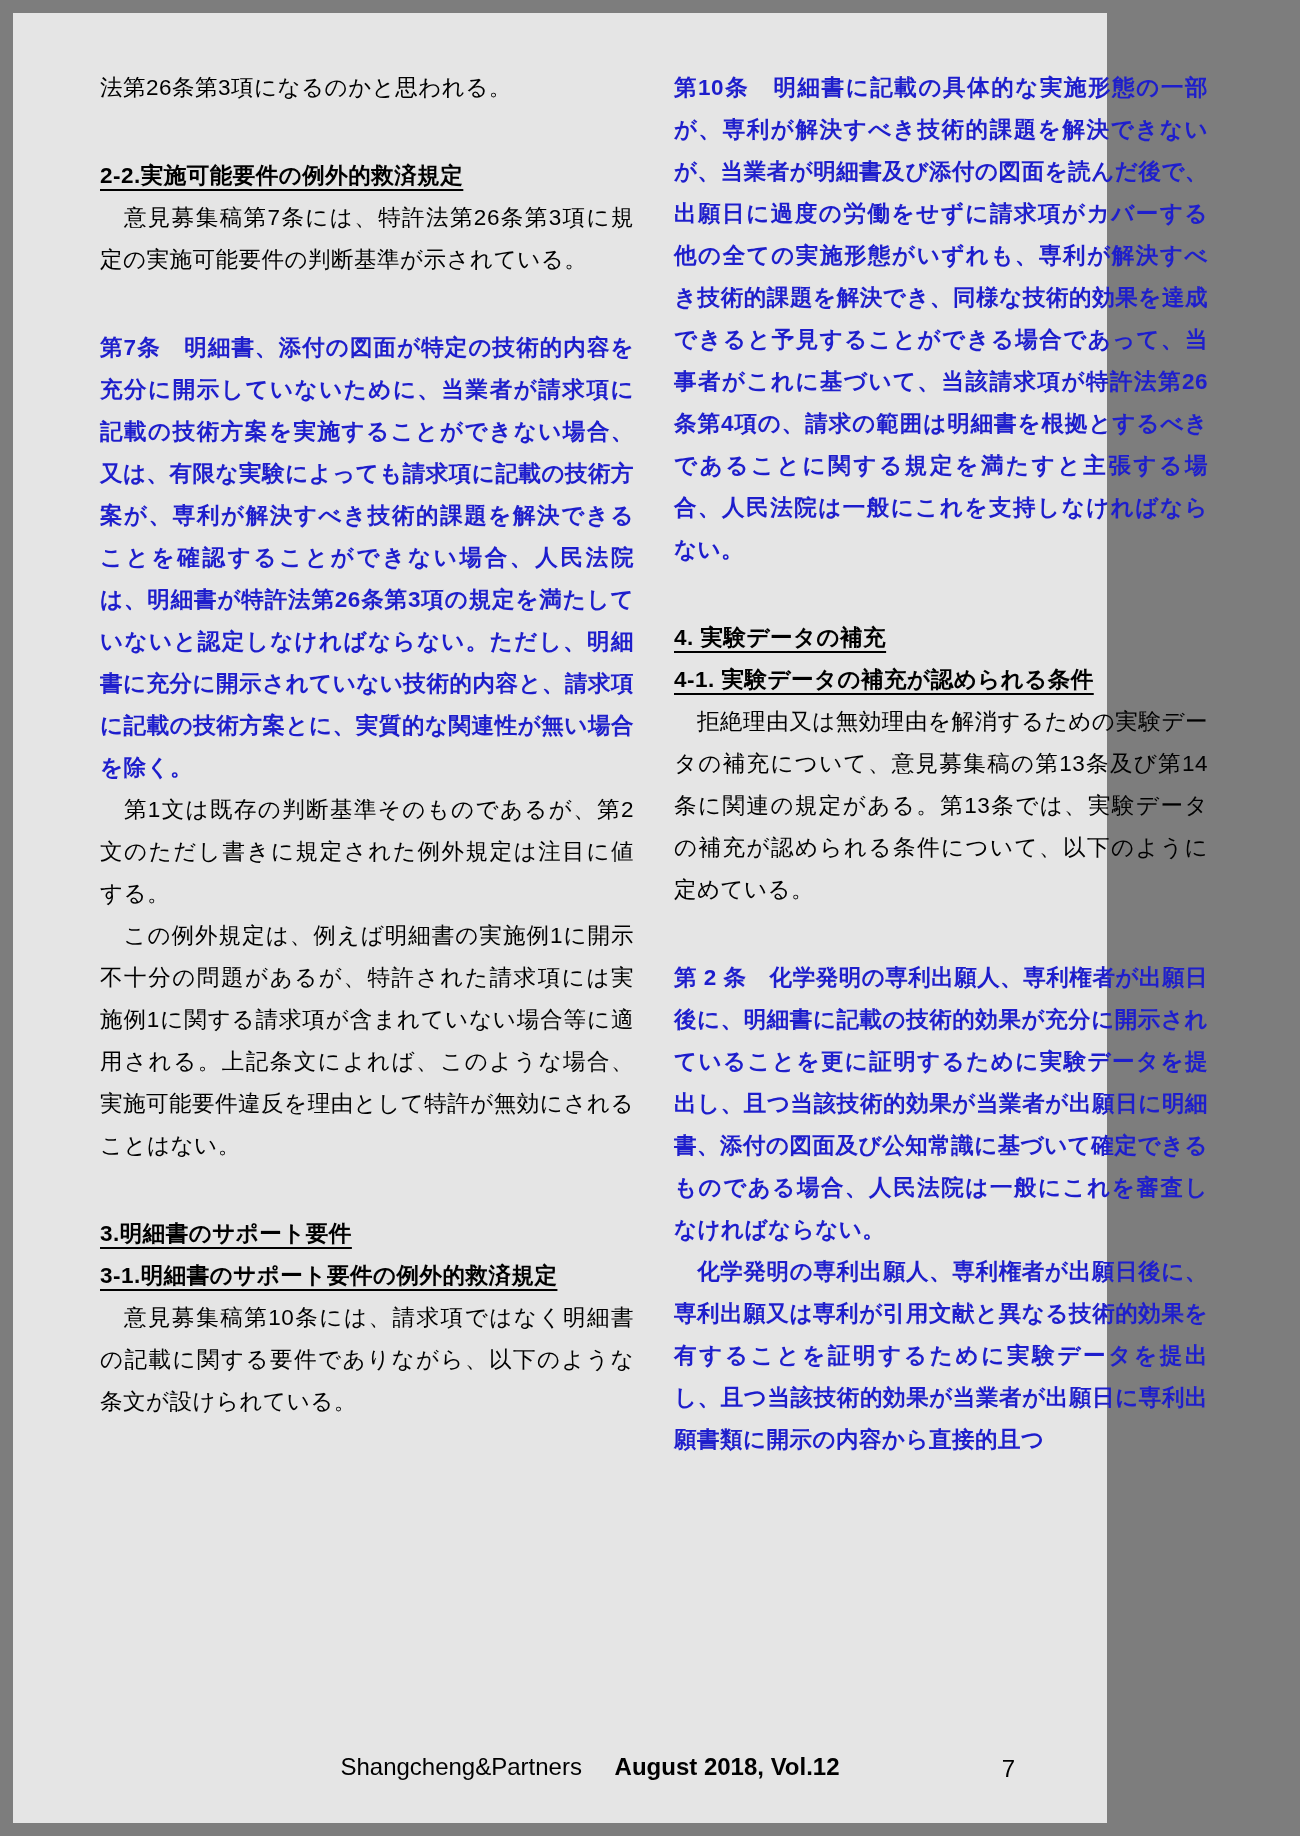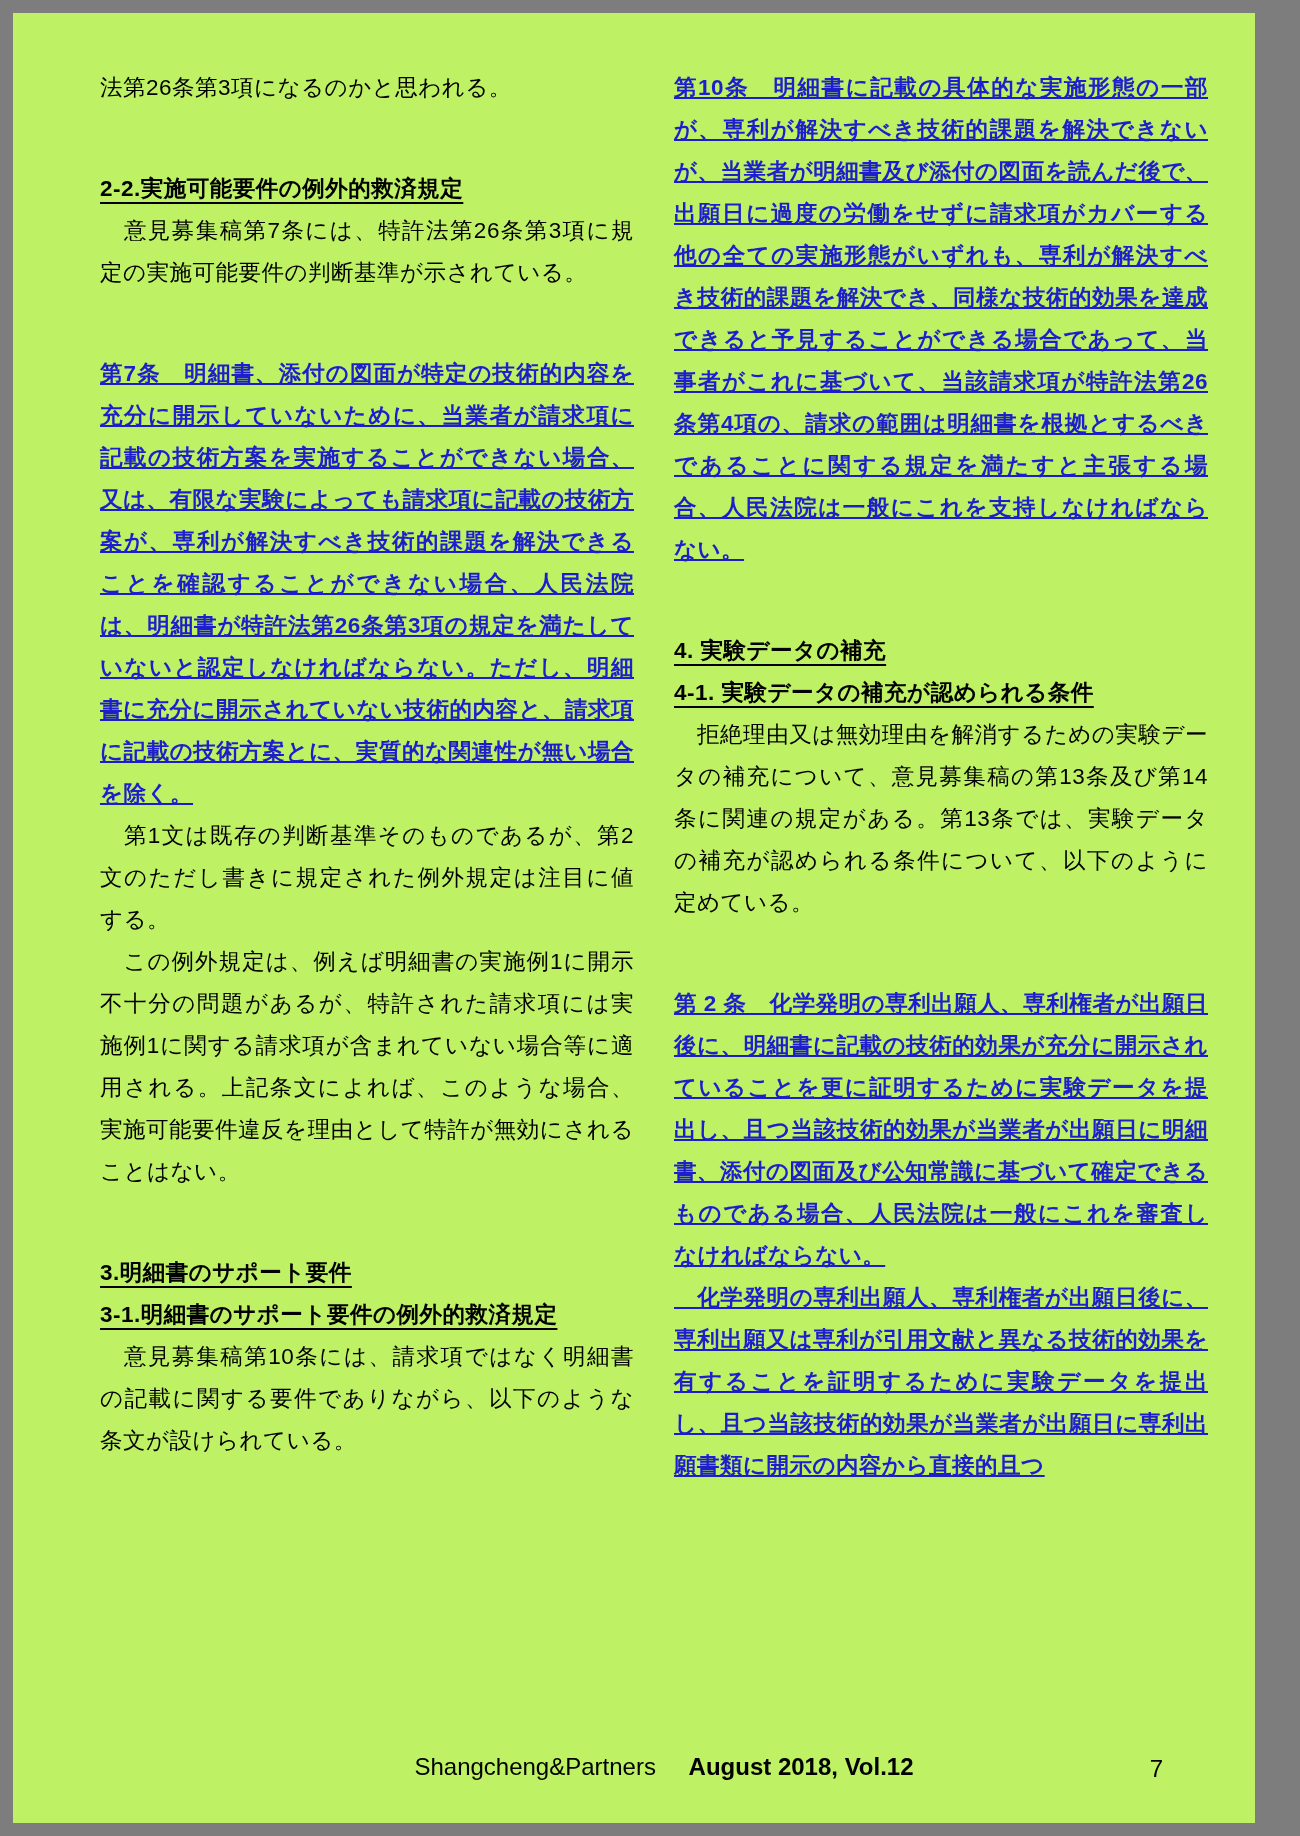--- a/index.html
+++ b/index.html
@@ -6,22 +6,22 @@
   body {
     width: 1300px; height: 1836px;
     background: #7d7d7d;
     font-family: "Liberation Sans", "DejaVu Sans", sans-serif;
     position: relative;
     overflow: hidden;
   }
   .page {
     position: absolute;
     left: 13px; top: 13px;
-    width: 1242px; height: 1810px;
-    background: #bef264;
+    width: 1094px; height: 1810px;
+    background: #e5e5e5;
   }
   .columns {
     position: absolute;
     left: 87px; top: 54px;
     display: flex;
     gap: 40px;
   }
   .col {
     width: 534px;
     font-size: 22.5px;
@@ -36,23 +36,22 @@
     margin: 0;
     font-weight: bold;
     text-decoration: underline;
     text-decoration-thickness: 2px;
     text-underline-offset: 6px;
   }
   .statute {
     margin: 0;
     font-weight: bold;
     color: var(--accent, #1e1ecc);
-    text-decoration: underline;
   }
-  .mt { margin-top: 59px; }
+  .mt { margin-top: 46px; }
   .footer {
     position: absolute;
     left: 0; right: 0;
     bottom: 40px;
     height: 30px;
     font-size: 24px;
     color: #000000;
   }
   .footer-center {
     text-align: center;

